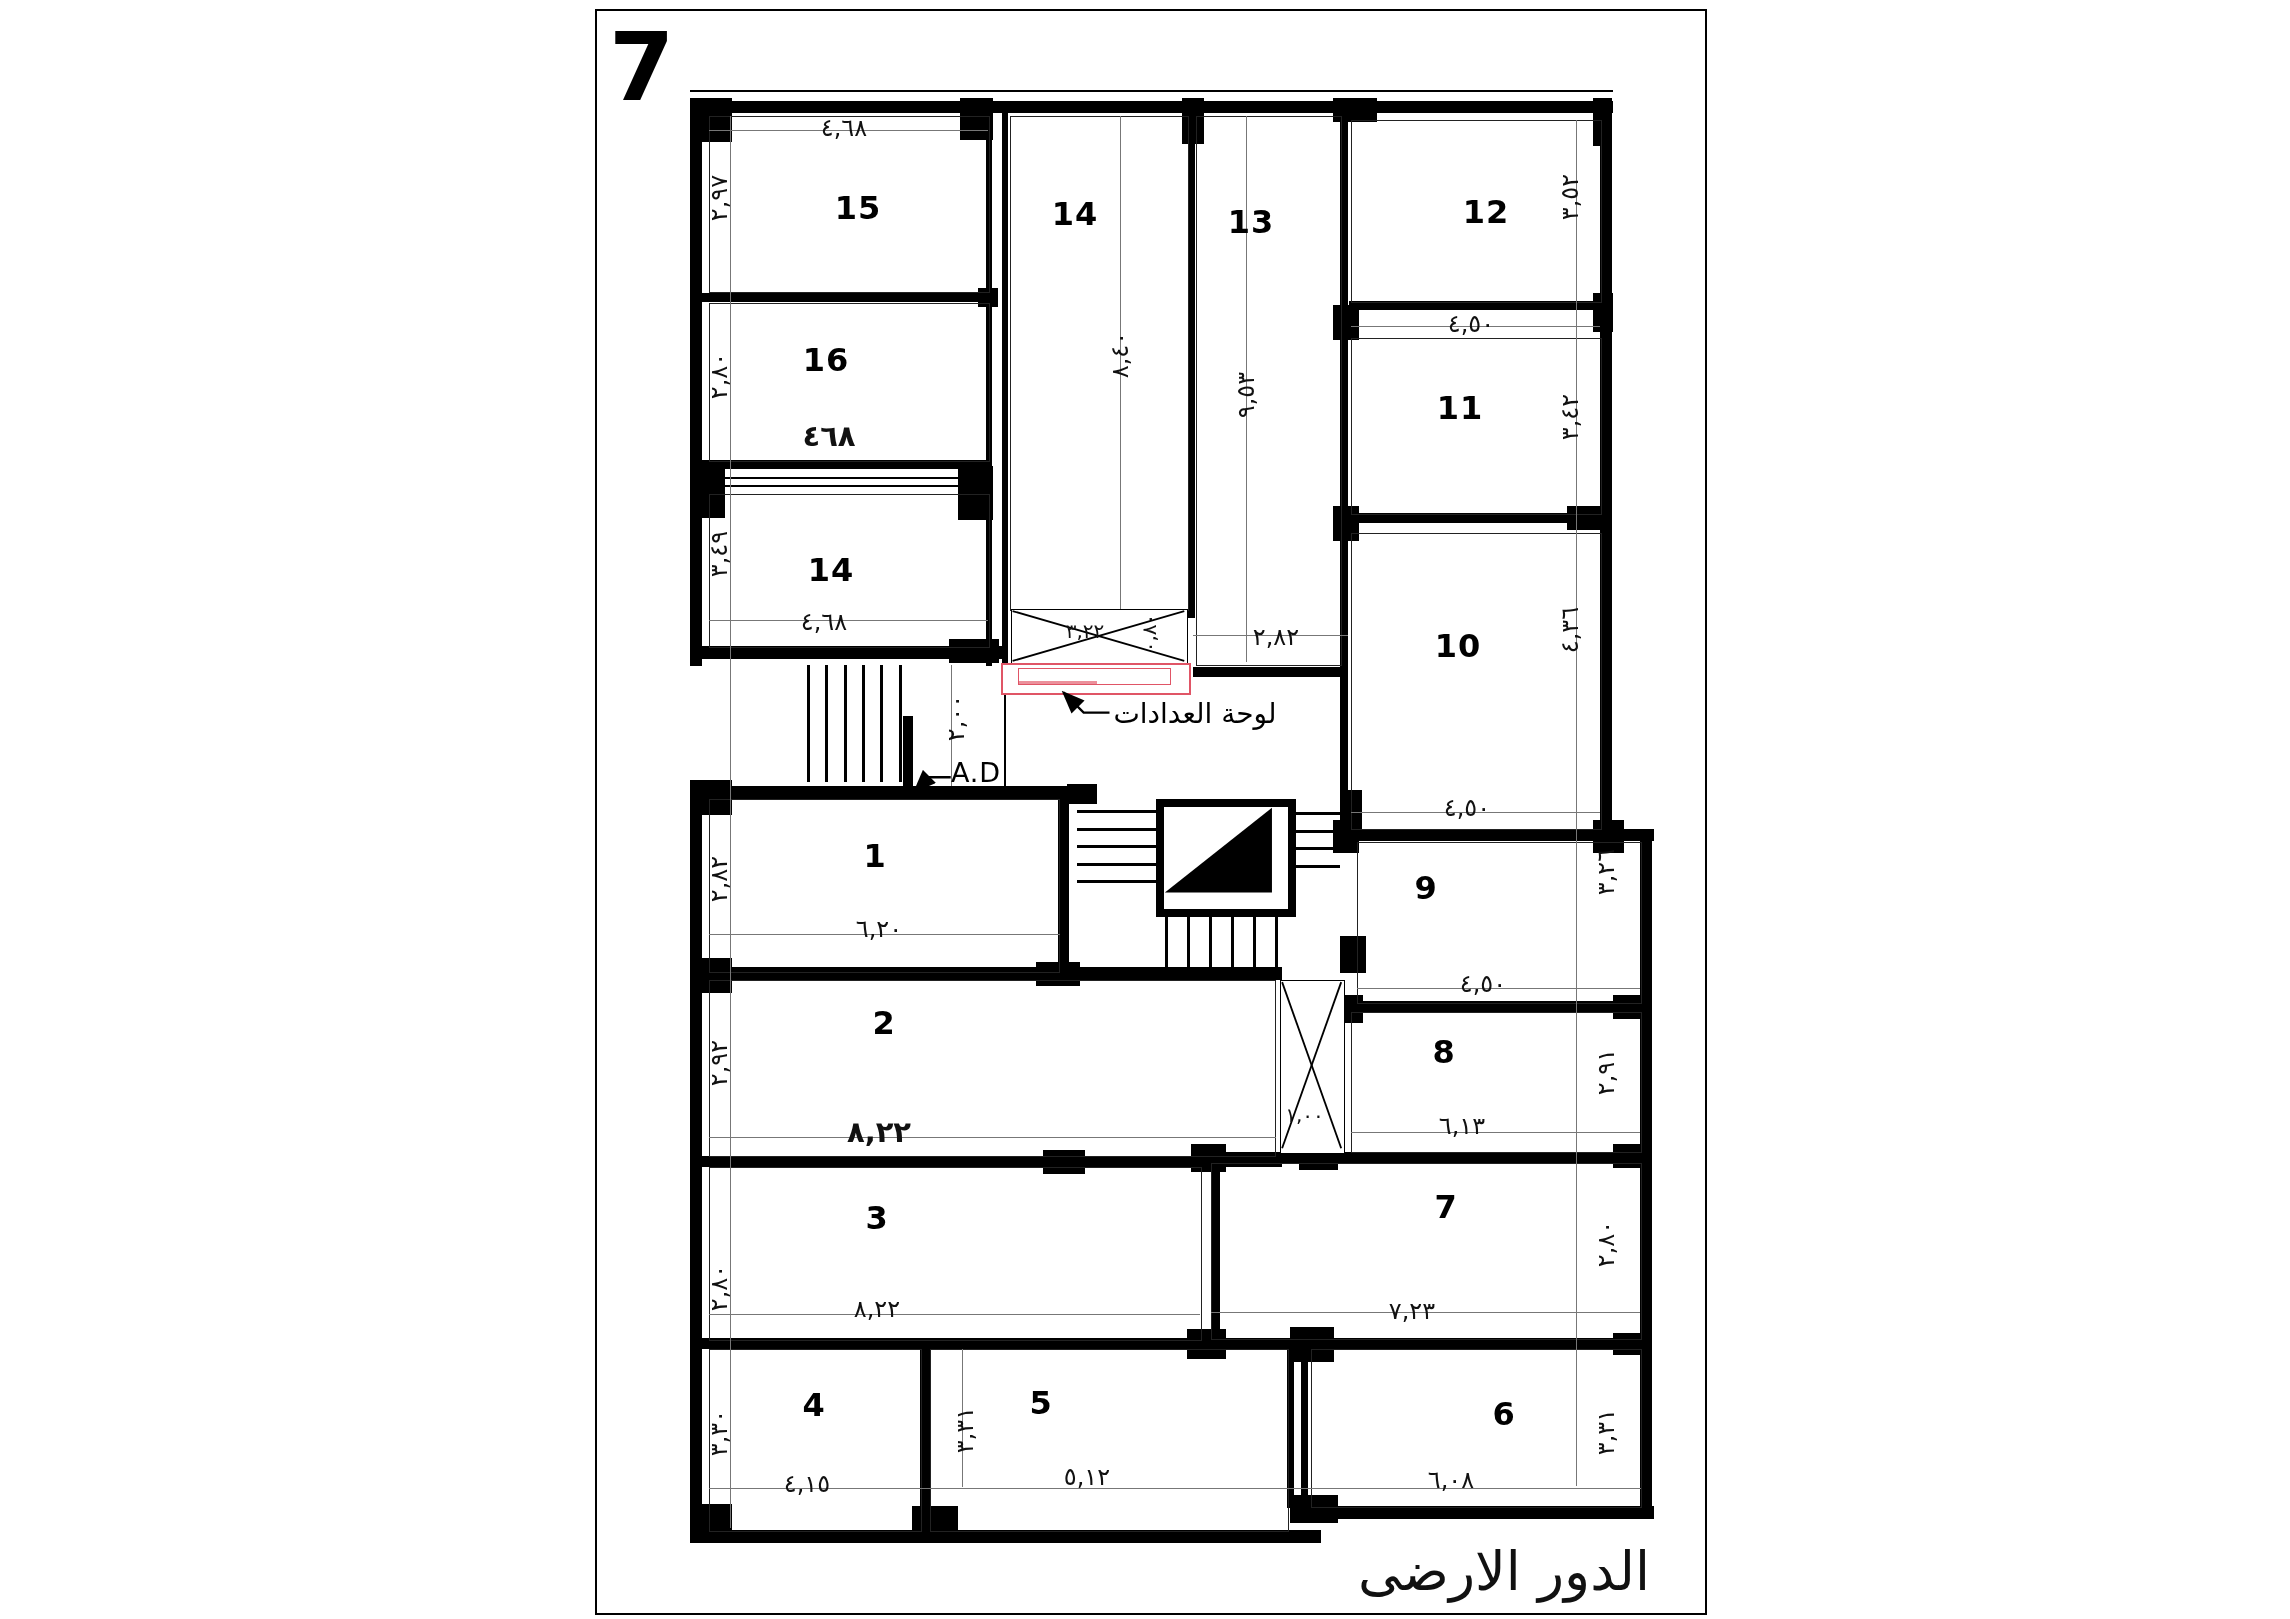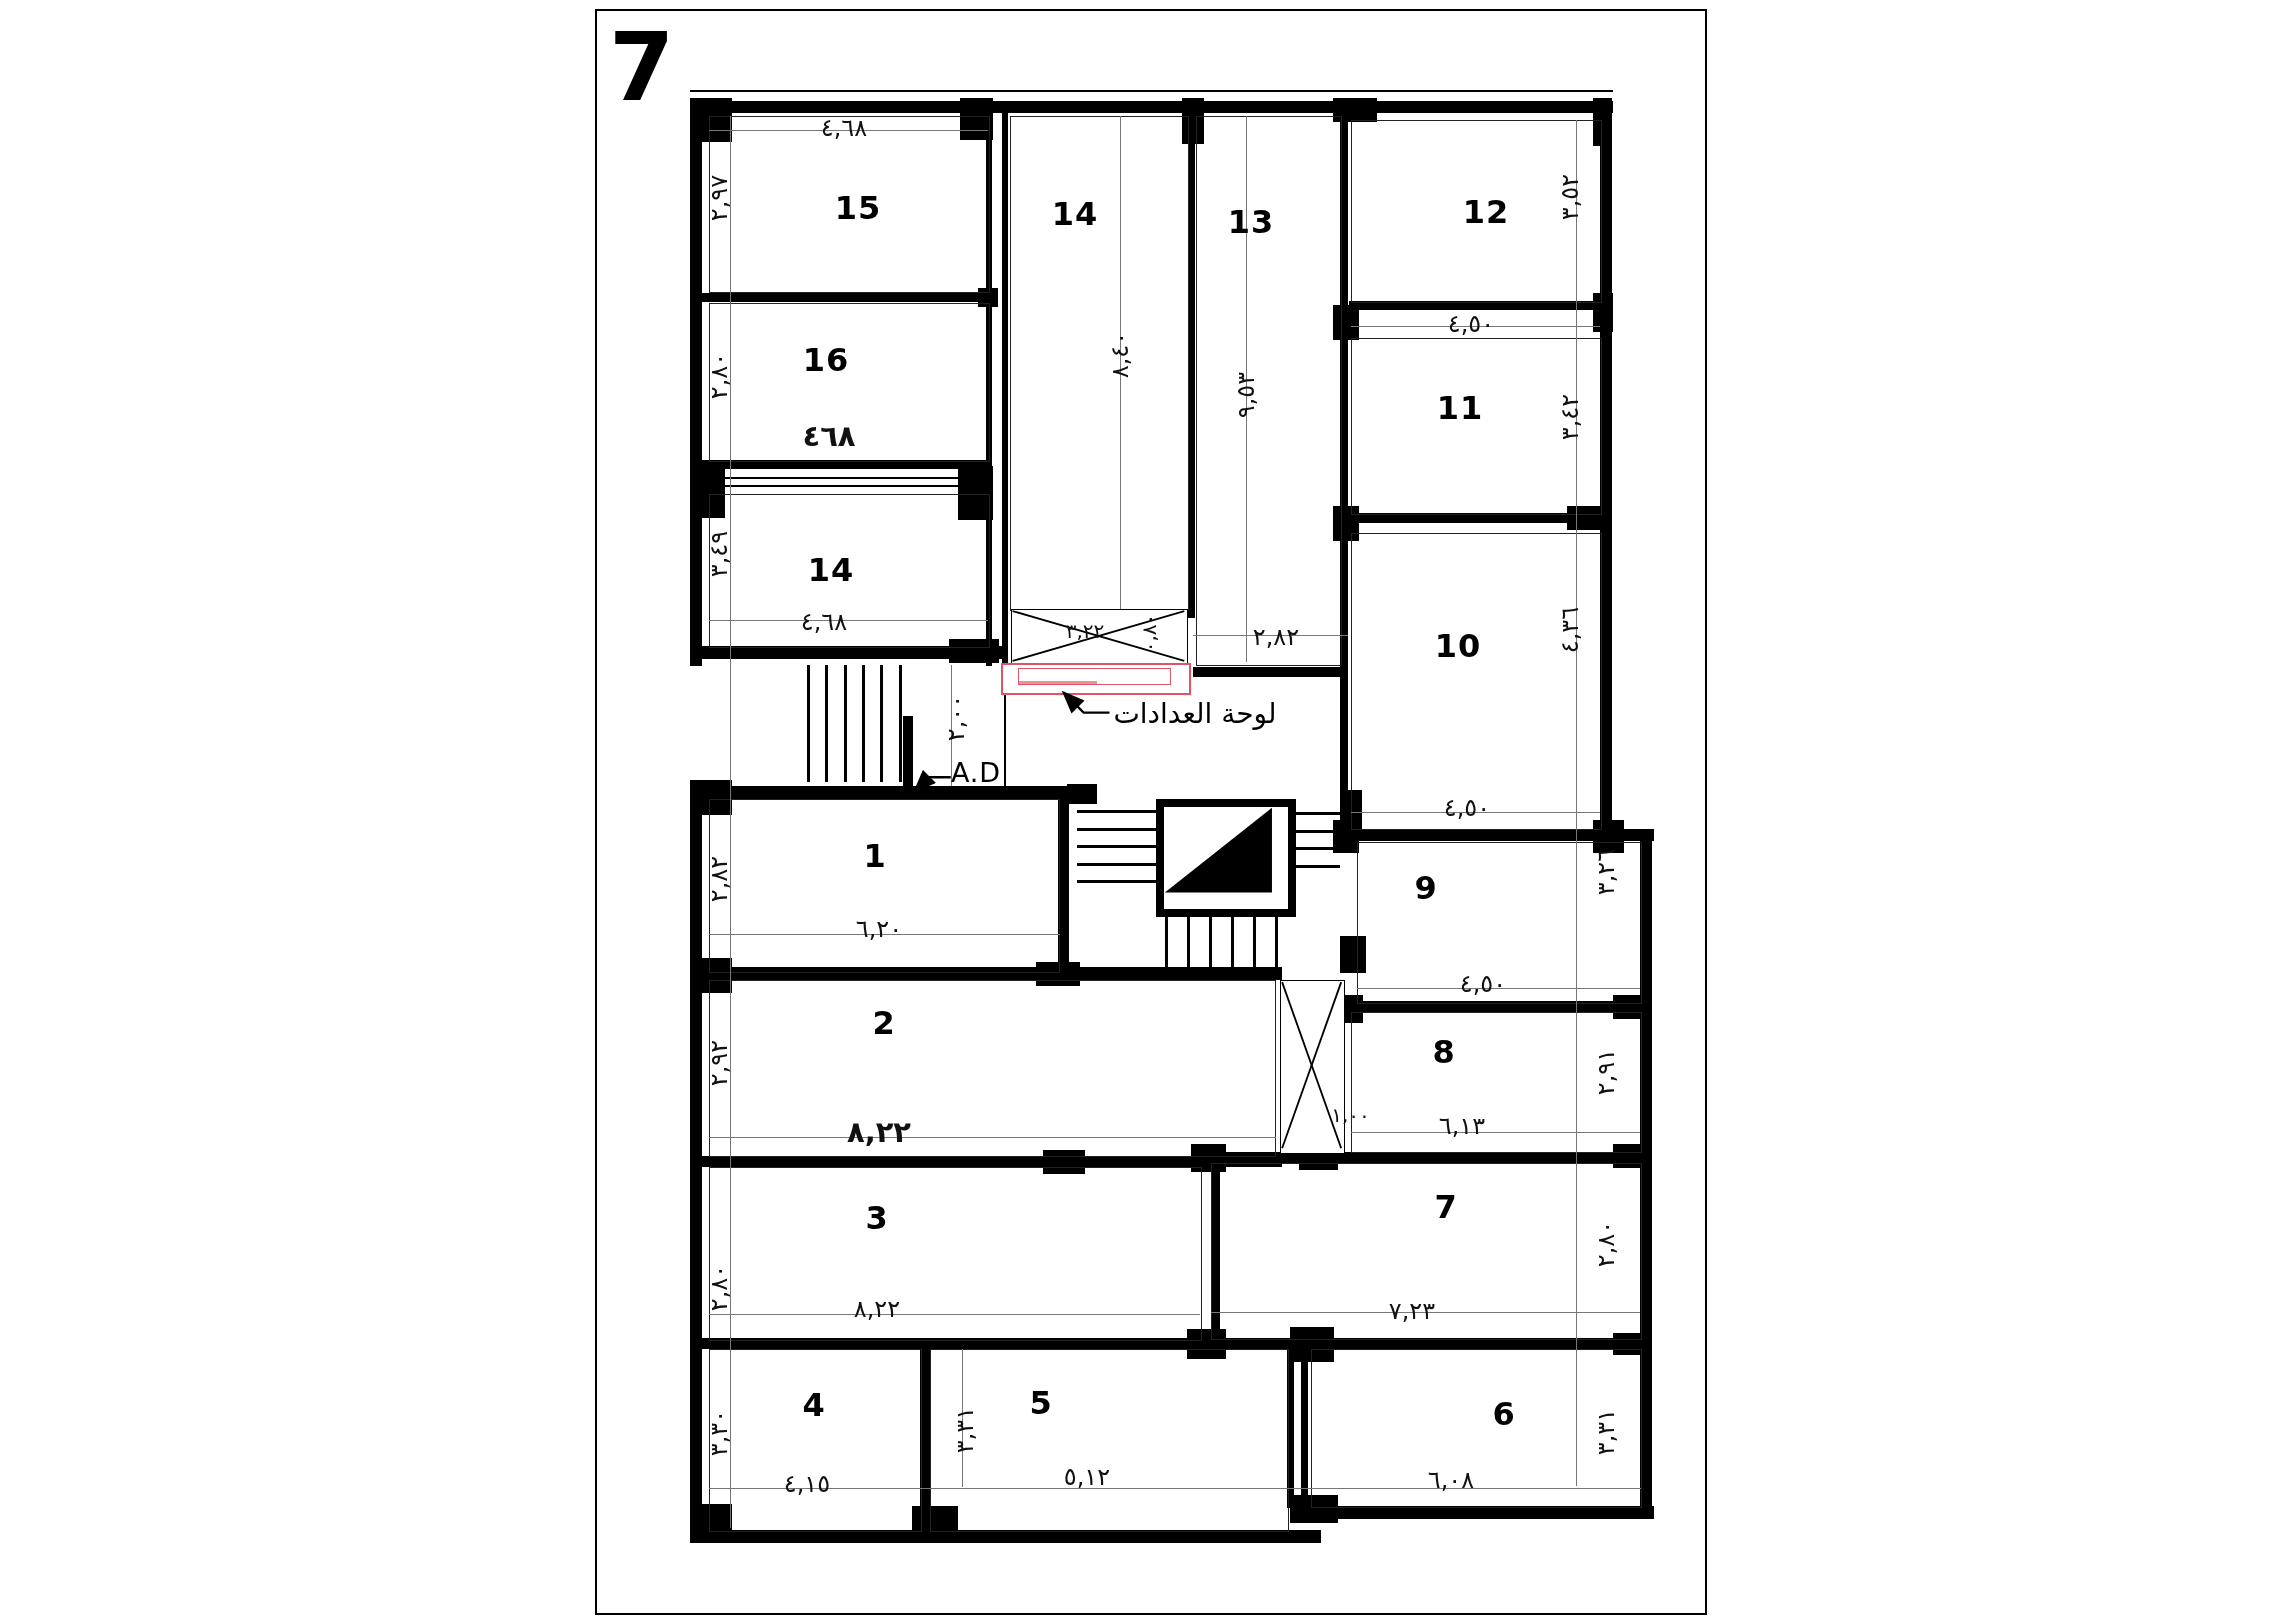--- a/index.html
+++ b/index.html
@@ -29,20 +29,21 @@
   .tread-v{position:absolute;width:2.8px;background:#000;}
   .tread-h{position:absolute;height:2.8px;background:#000;}
 </style>
 </head>
 <body>
 
 <div id="canvas">
 
   <div class="frame" style="left:595px;top:9.2px;width:1108px;height:1602px;"></div>
   <div class="sheetnum">7</div>
+  <div class="title" style="left:1504px;top:1571px;">الدور الارضى</div>
 
   <div class="ln" style="left:690px;top:90px;width:923px;height:1.8px;"></div>
 
   <div class="w" style="left:690px;top:101px;width:923px;height:12px;"></div>
   <div class="w" style="left:690px;top:101px;width:12px;height:565px;"></div>
   <div class="w" style="left:690px;top:781px;width:12px;height:762px;"></div>
   <div class="w" style="left:690px;top:1530px;width:631px;height:13px;"></div>
   <div class="w" style="left:1307px;top:1506px;width:347px;height:13px;"></div>
   <div class="w" style="left:1600px;top:101px;width:12px;height:739px;"></div>
   <div class="w" style="left:1640px;top:829px;width:12px;height:690px;"></div>
@@ -242,19 +243,19 @@
   <div class="dim" style="left:807px;top:1484px;">٤,١٥</div>
   <div class="dim v" style="left:719px;top:1288px;">٢,٨٠</div>
   <div class="dim" style="left:877px;top:1309px;">٨,٢٢</div>
   <div class="dim v" style="left:719px;top:1063px;">٢,٩٢</div>
   <div class="dim b" style="left:879px;top:1132px;">٨,٢٢</div>
   <div class="dim v" style="left:719px;top:879px;">٢,٨٢</div>
   <div class="dim" style="left:879px;top:929px;">٦,٢٠</div>
   <div class="dim v" style="left:956px;top:718px;">٢,٠٠</div>
   <div class="dim s" style="left:1073px;top:631px;margin-left:12px;">٣,٢٢</div>
   <div class="dim v s" style="left:1149px;top:633px;">٠,٨٠</div>
-  <div class="dim s" style="left:1342px;top:1115px;padding-left:17px;">١,٠٠</div>
+  <div class="dim s" style="left:1296px;top:1115px;padding-left:17px;">١,٠٠</div>
 
   <div class="arlabel" style="left:1195px;top:713px;">لوحة العدادات</div>
   <div class="adlabel" style="left:976px;top:772px;">A.D</div>
 
 </div>
 
 
 </body></html>

